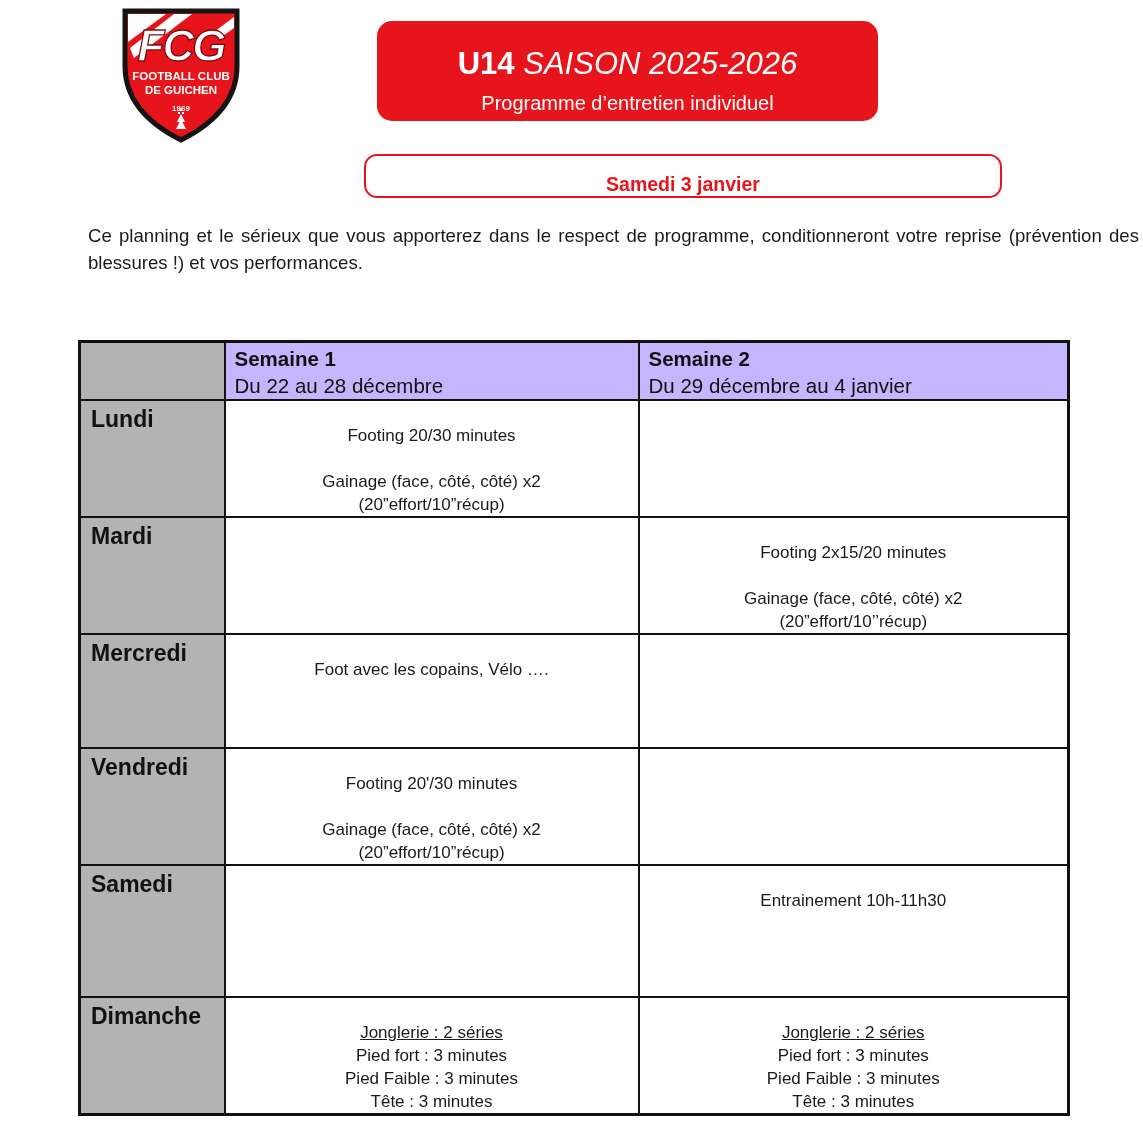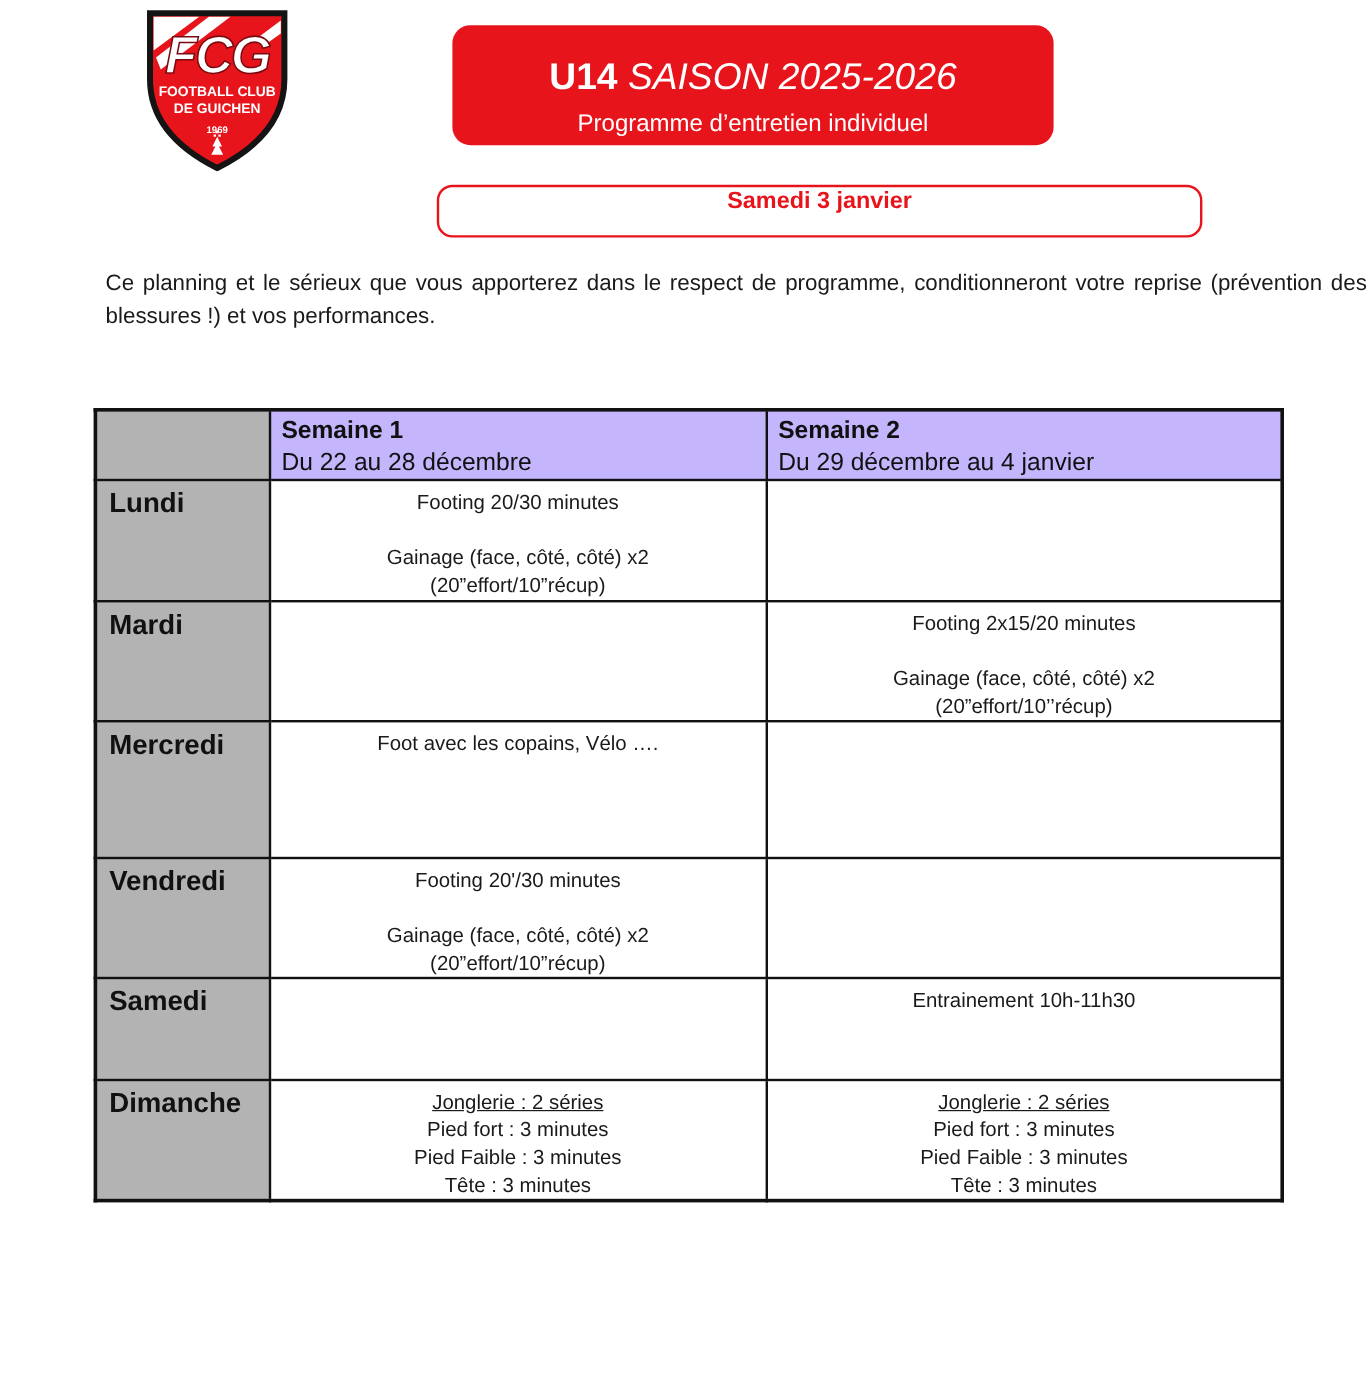--- a/index.html
+++ b/index.html
@@ -55,21 +55,21 @@
   }
   .reprise-box {
     position: absolute;
     left: 364px;
     top: 154px;
     width: 638px;
     height: 44px;
     border: 2.5px solid #e8141b;
     border-radius: 13px;
     display: flex;
-    align-items: flex-start;
+    align-items: flex-end;
     justify-content: center;
   }
   .reprise-value {
     color: #e8141b;
     font-weight: bold;
     font-size: 19.5px;
   }
 
   
   .intro {
@@ -113,34 +113,34 @@
     padding: 2px 0 0 9px;
     font-size: 20.5px;
     font-weight: normal;
     color: #111111;
   }
   .week-head .wk-title { font-weight: bold; line-height: 27px; }
   .week-head .wk-sub   { font-weight: normal; line-height: 27px; }
   .content-cell {
     background: #ffffff;
     text-align: center;
-    padding-top: 6px;
+    padding-top: 23px;
     font-size: 17px;
   }
   .cell-line { line-height: 23px; min-height: 23px; }
   .cell-line.u { text-decoration: underline; }
 
   
   tr.row-h  { height: 55px;  }
   tr.row-0  { height: 101px; }
   tr.row-1  { height: 97px;  }
   tr.row-2  { height: 114px; }
   tr.row-3  { height: 108px; }
   tr.row-4  { height: 100px; }
-  tr.row-5  { height: 85px; }
+  tr.row-5  { height: 132px; }
   tr.row-6  { height: 96px;  }
 </style>
 </head>
 <body>
 
 <div class="page">
 
   <svg class="crest" viewBox="0 0 126 140">
     <path d="M7,7 H119 V62 C119,96 97,119 63,136 C29,119 7,96 7,62 Z" fill="#e8141b" stroke="#141414" stroke-width="5"></path>
     <polygon points="10,10 48,10 10,38" fill="#ffffff"></polygon>

